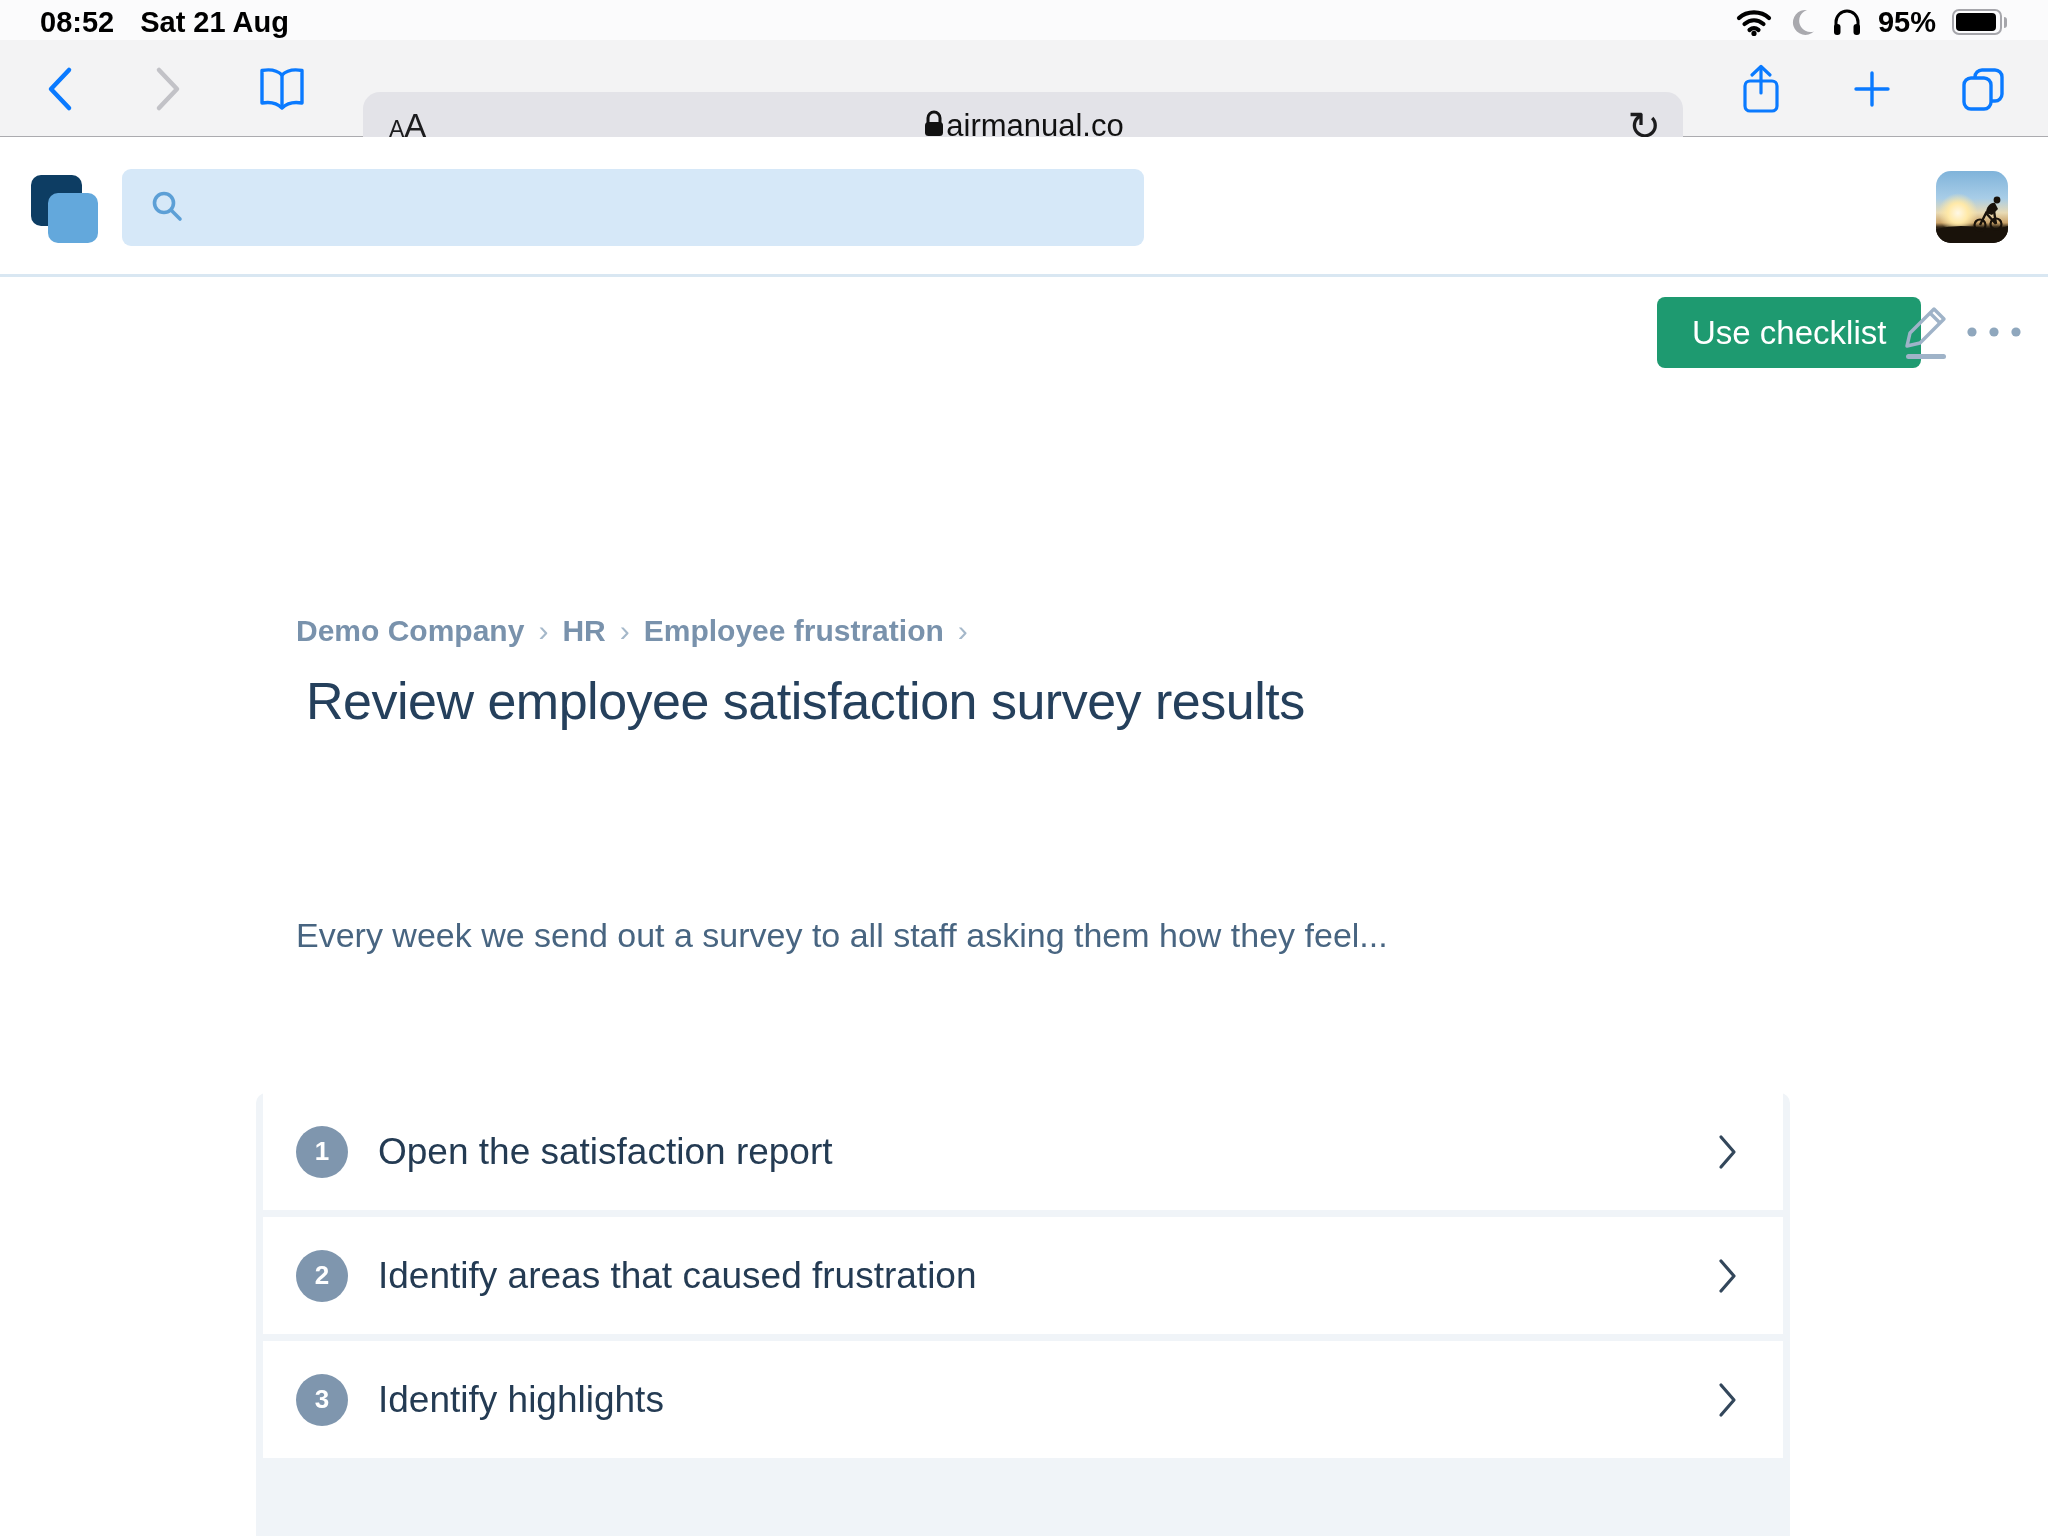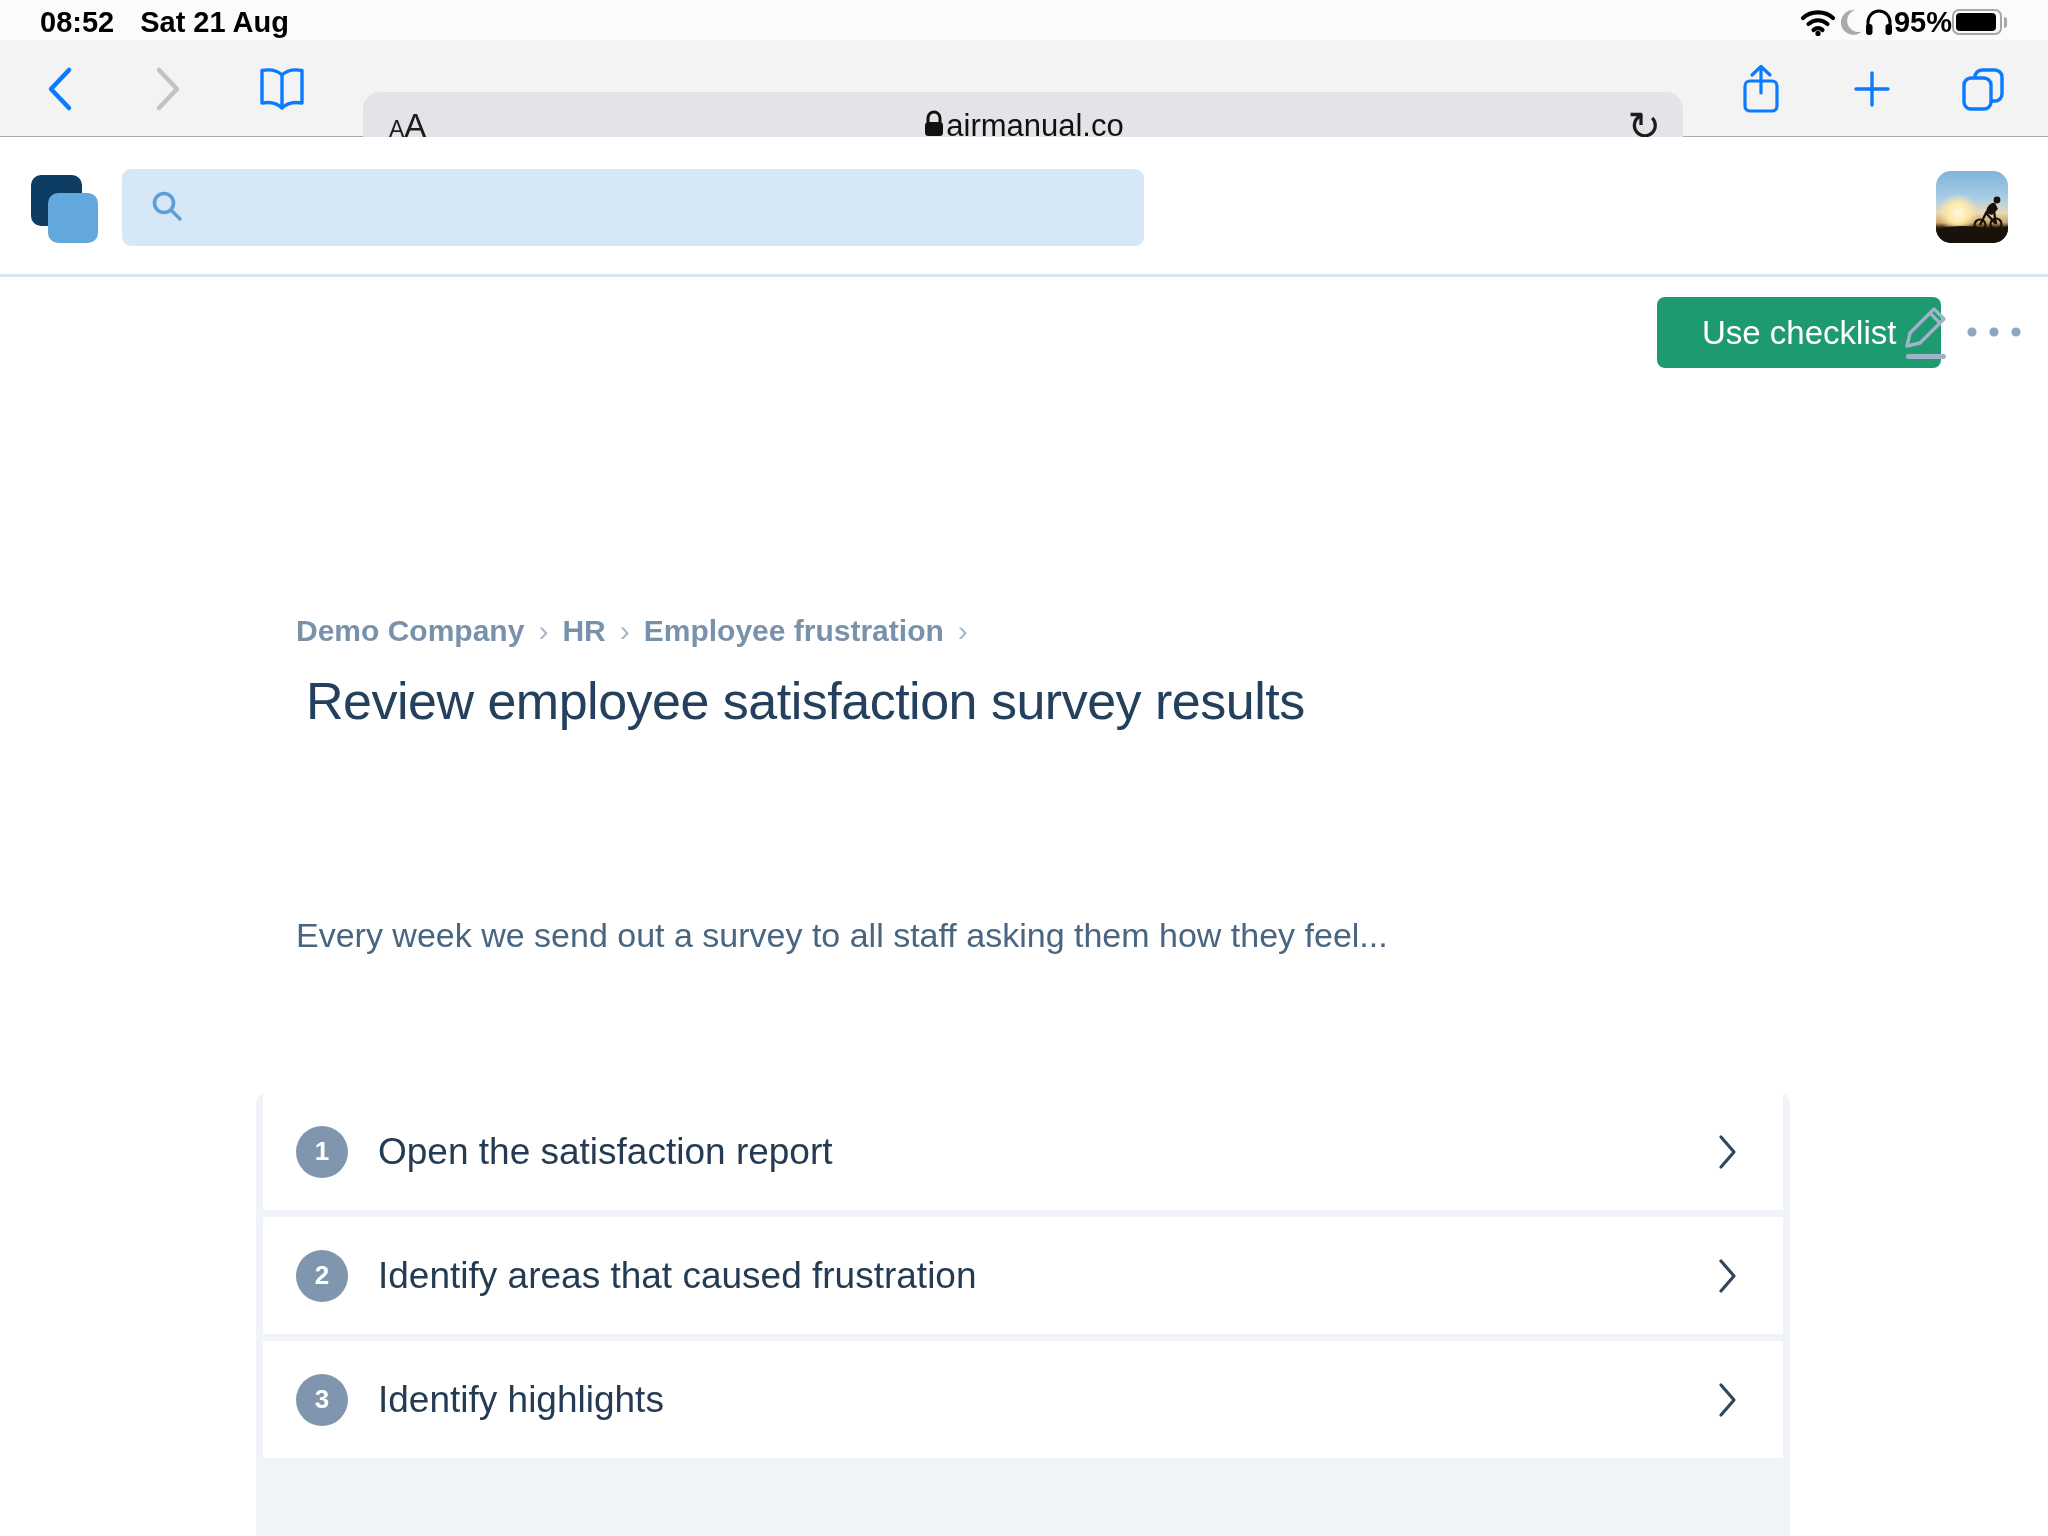--- a/index.html
+++ b/index.html
@@ -3,21 +3,21 @@
 <meta charset="utf-8">
 <style>
   html,body{margin:0;padding:0;background:#e9e9e9;}
   #screen{position:relative;width:2048px;height:1536px;background:#ffffff;overflow:hidden;
           font-family:"Liberation Sans","DejaVu Sans",sans-serif;color:#1c1c1e;}
 
   
   .status-bar{position:absolute;top:0;left:0;width:100%;height:40px;background:#fbfbfc;
               display:flex;align-items:center;justify-content:space-between;padding:0 40px;box-sizing:border-box;}
   .status-left{display:flex;align-items:center;gap:26px;font-size:29px;font-weight:700;color:#000;padding-top:4px;}
-  .status-right{display:flex;align-items:center;padding-top:4px;}
+  .status-right{display:flex;align-items:center;gap:16px;padding-top:4px;}
   .status-right svg{display:block;}
   .battery-pct{font-size:29px;font-weight:600;color:#000;}
   .battery{position:relative;width:56px;height:28px;display:flex;align-items:center;}
   .battery-body{width:50px;height:26px;border:2.5px solid #a6a6ab;border-radius:7px;box-sizing:border-box;position:relative;}
   .battery-fill{position:absolute;left:2px;top:2px;bottom:2px;width:88%;background:#000;border-radius:4px;}
   .battery-tip{width:3.5px;height:11px;background:#a6a6ab;border-radius:0 3px 3px 0;margin-left:1.5px;}
 
   
   .safari-bar{position:absolute;top:40px;left:0;width:100%;height:97px;background:#f3f3f4;
               border-bottom:1.5px solid #ababaf;box-sizing:border-box;}
@@ -39,21 +39,21 @@
   .logo .sq2{position:absolute;left:17px;top:18px;width:50px;height:50px;background:#63a8dc;border-radius:10px;}
   .search-bar{position:absolute;left:122px;top:32px;width:1022px;height:77px;background:#d6e8f8;border-radius:9px;
               display:flex;align-items:center;padding:0 26px;box-sizing:border-box;}
   .avatar{position:absolute;left:1936px;top:34px;width:72px;height:72px;border-radius:15px;overflow:hidden;
           background:linear-gradient(180deg,#7fb3da 0%,#a8cde7 38%,#e8dab4 58%,#caa36a 72%,#2e2416 78%,#1c140c 100%);}
   .avatar .sun{position:absolute;left:2px;top:22px;width:40px;height:40px;border-radius:50%;
           background:radial-gradient(circle,#fff8e6 0%,#ffe9a8 35%,rgba(255,220,140,0.0) 70%);}
   .avatar svg{position:absolute;left:0;top:0;}
 
   
-  .use-checklist-btn{position:absolute;left:1657px;top:297px;height:71px;padding:0 45px;background:#1e9a70;border:none;
+  .use-checklist-btn{position:absolute;left:1657px;top:297px;height:71px;padding:0 35px;background:#1e9a70;border:none;
               border-radius:8px;color:#ffffff;font-size:33px;font-family:inherit;display:flex;align-items:center;cursor:pointer;}
   .edit-btn{position:absolute;left:1898px;top:300px;width:56px;height:64px;display:flex;align-items:center;justify-content:center;}
   .more-btn{position:absolute;left:1962px;top:300px;width:64px;height:64px;display:flex;align-items:center;justify-content:center;}
 
   
   .breadcrumb{position:absolute;left:296px;top:614px;display:flex;align-items:center;gap:14px;
               font-size:30px;font-weight:700;color:#7992ac;}
   .crumb-sep{color:#a5b8ca;font-weight:400;font-size:30px;}
   .page-title{position:absolute;left:306px;top:650px;width:1270px;font-size:52px;line-height:102px;
               font-weight:500;color:#25405c;letter-spacing:-0.5px;}

